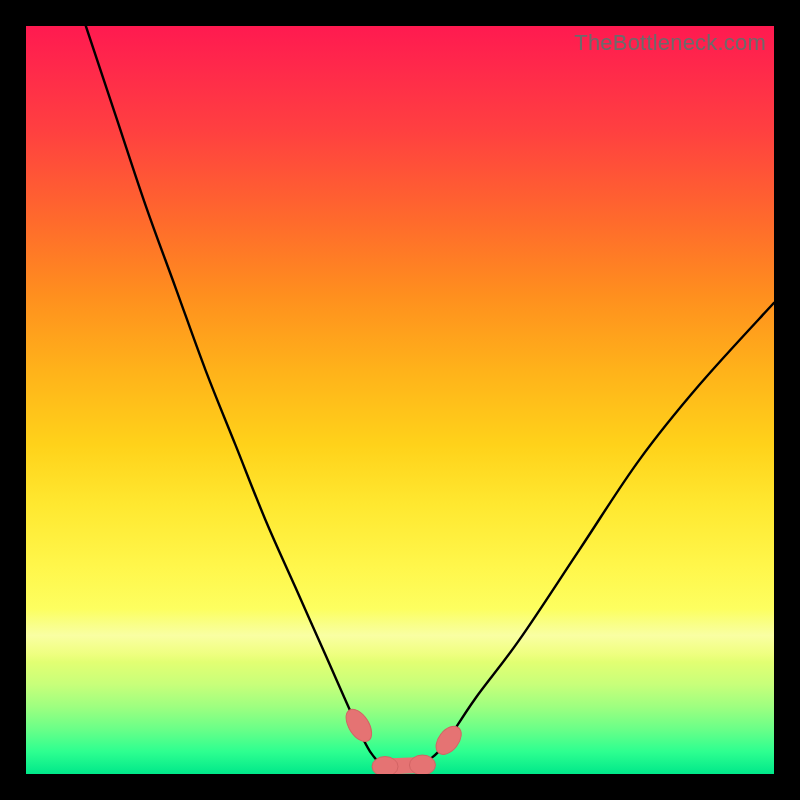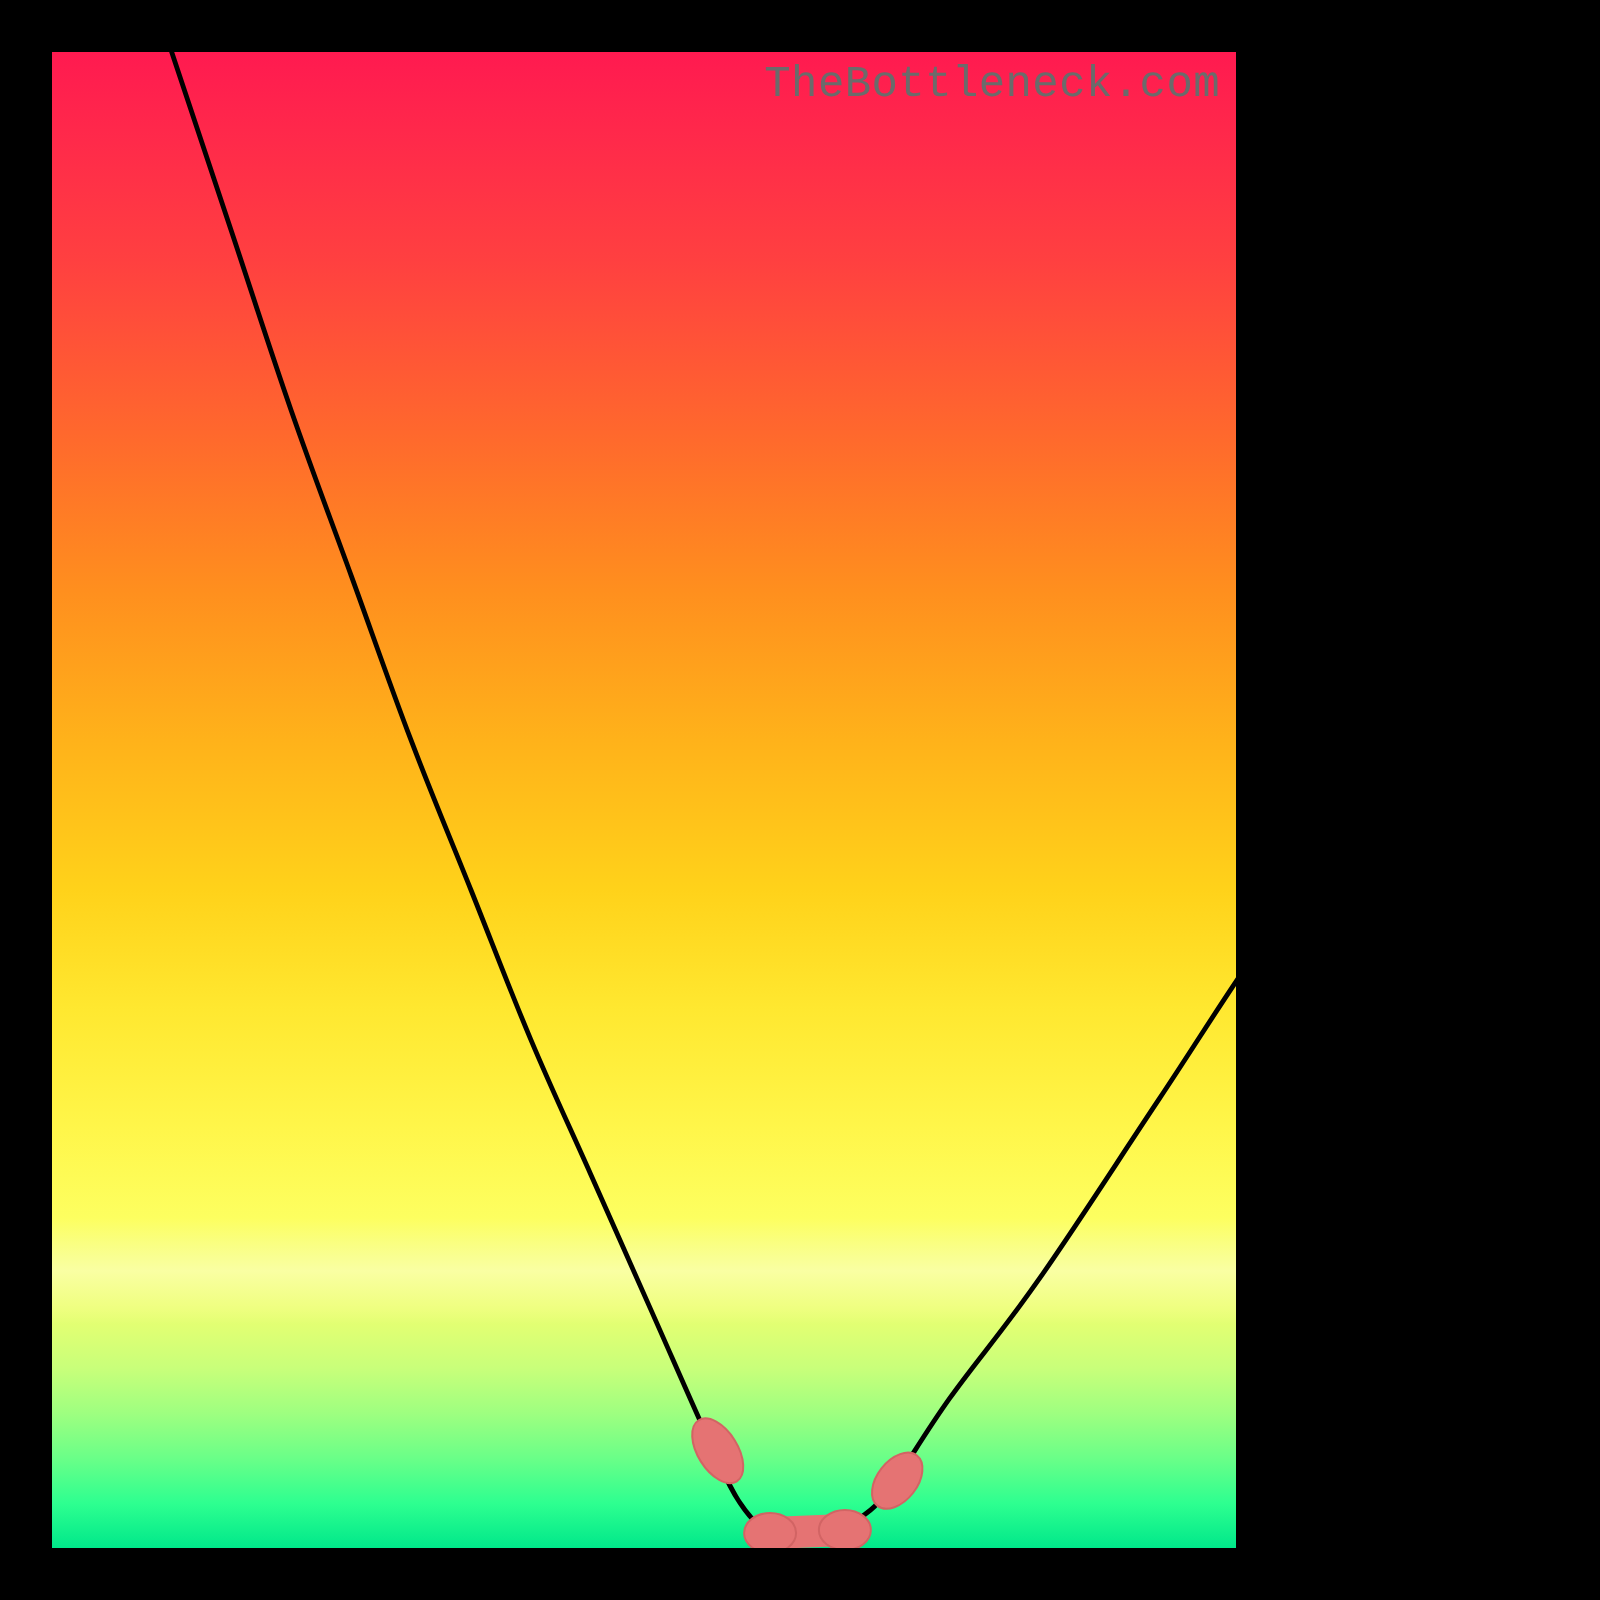--- a/index.html
+++ b/index.html
@@ -15,24 +15,23 @@
     position: absolute;
     top: 0; left: 0;
     width: 800px;
     height: 800px;
     background: #000;
   }
   .plot {
     position: absolute;
     top: 26px;
     left: 26px;
-    width: 592px;
+    width: 748px;
     height: 748px;
     overflow: hidden;
-    font-family: Liberation Mono, monospace;
   }
   
   .gradient {
     position: absolute;
     inset: 0;
     background: linear-gradient(
       to bottom,
       #ff1a50 0%,
       #ff2a4a 6%,
       #ff4040 14%,

